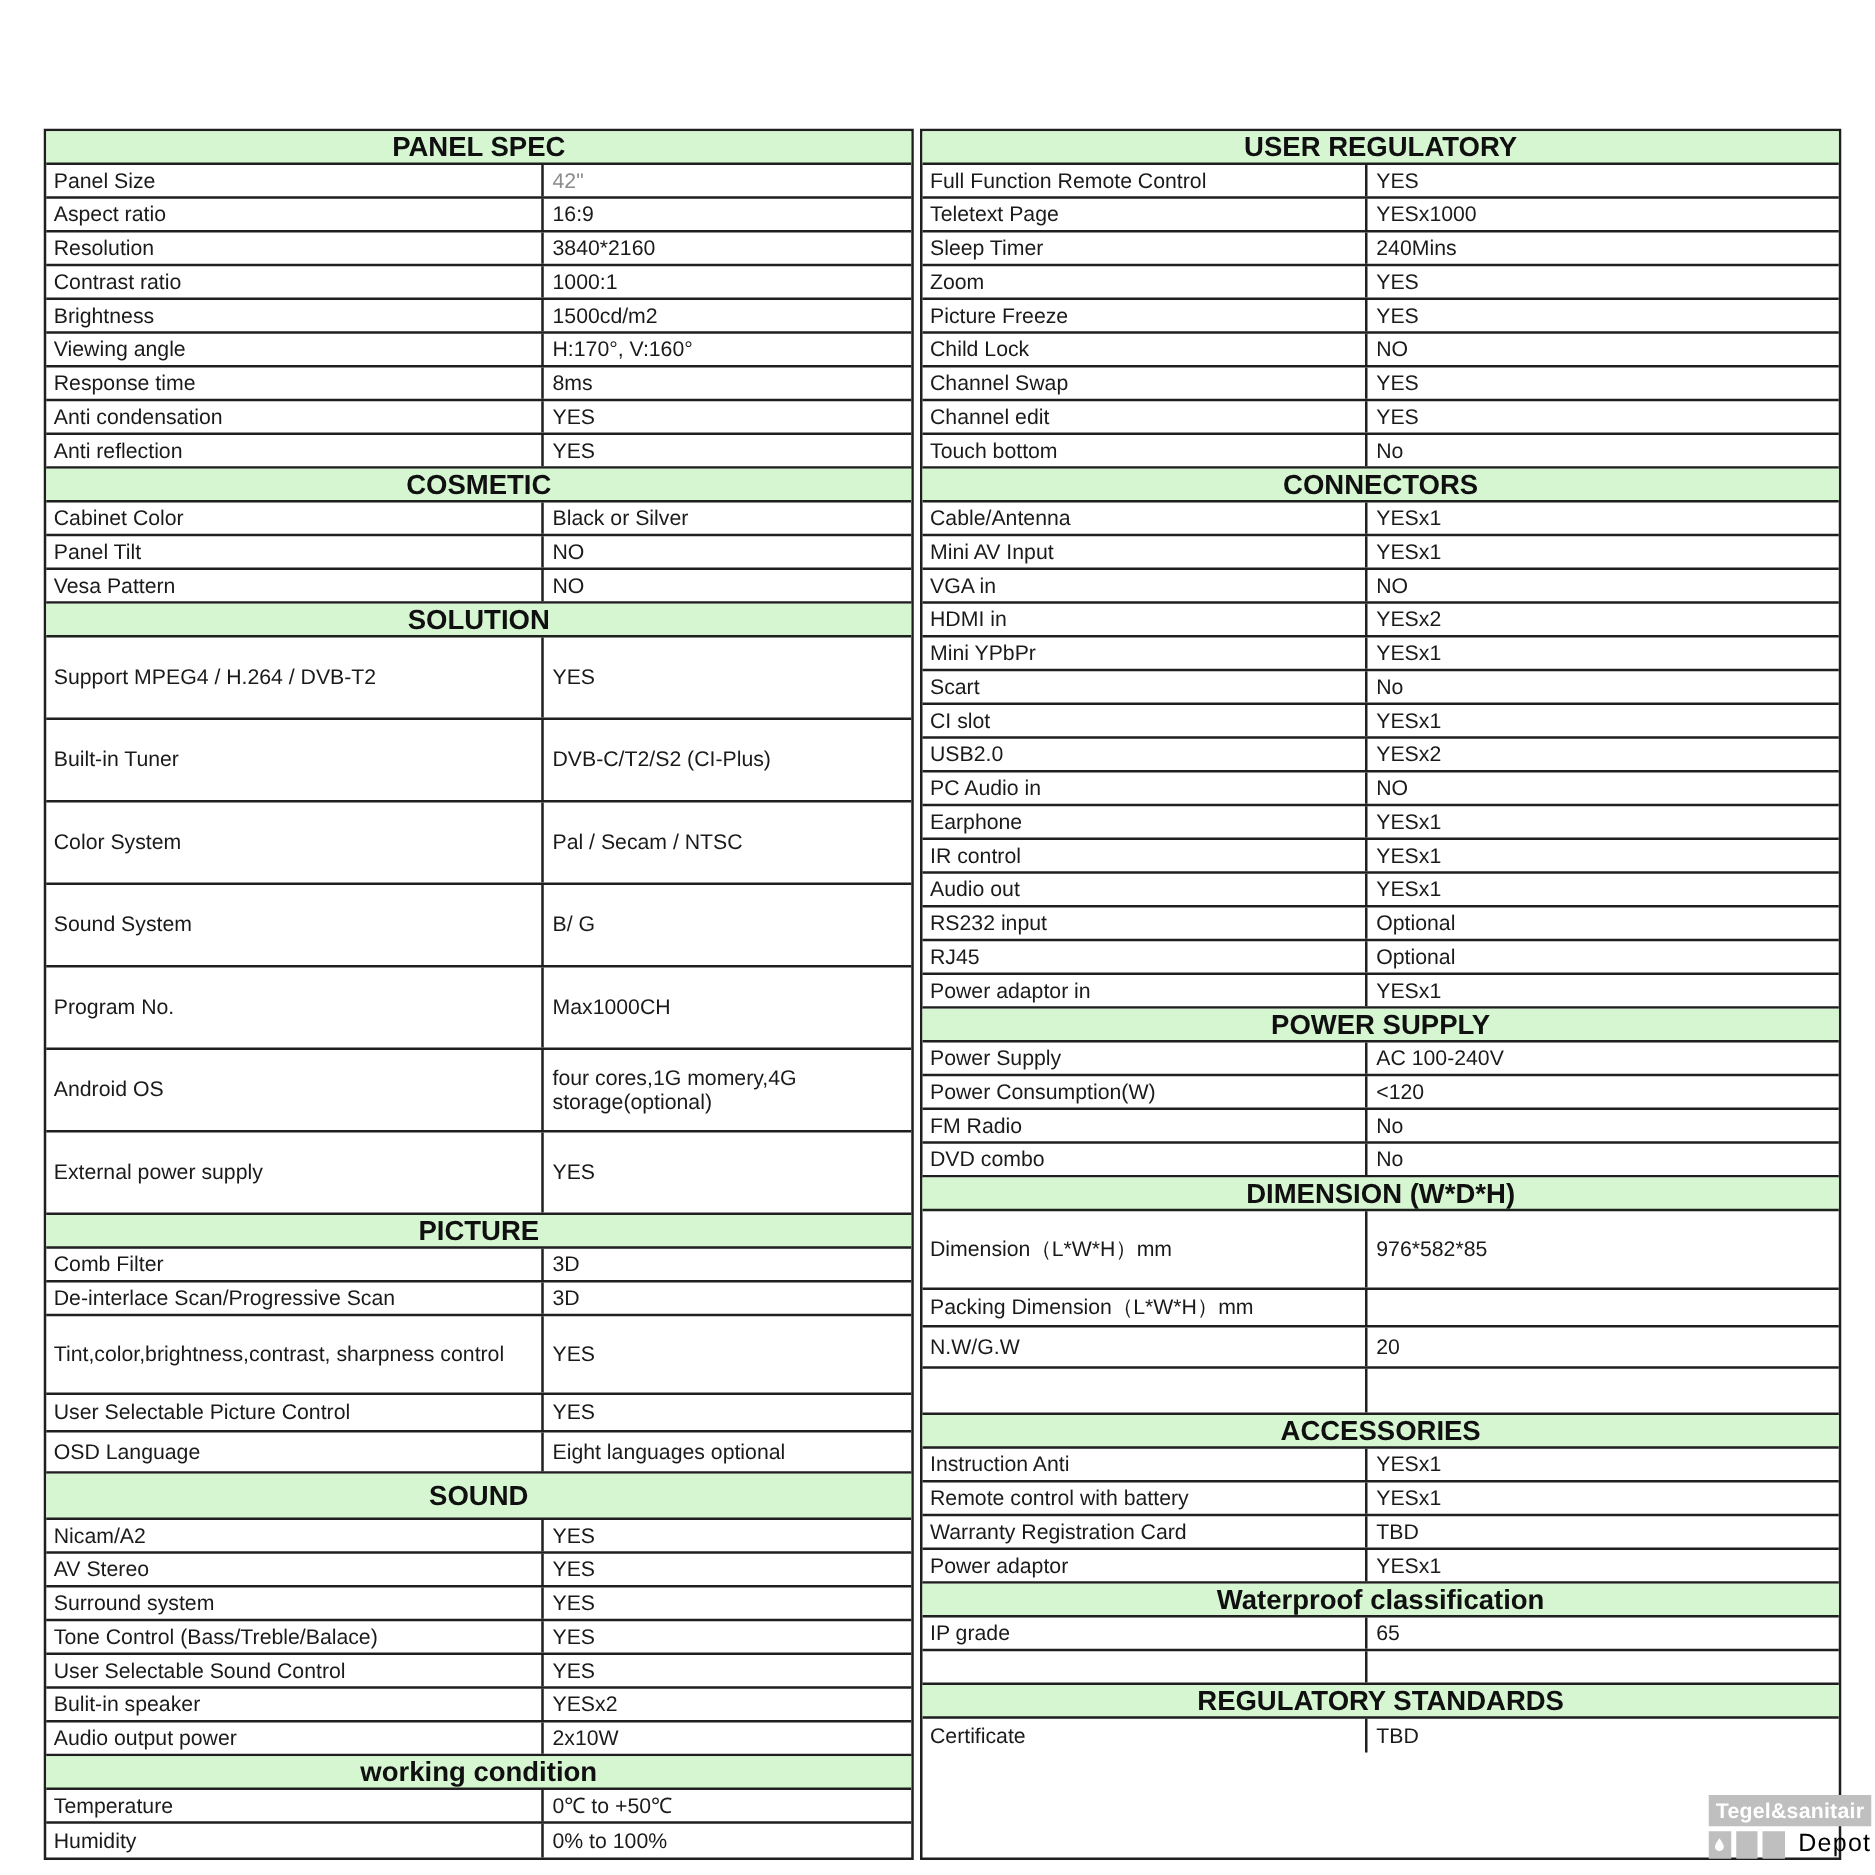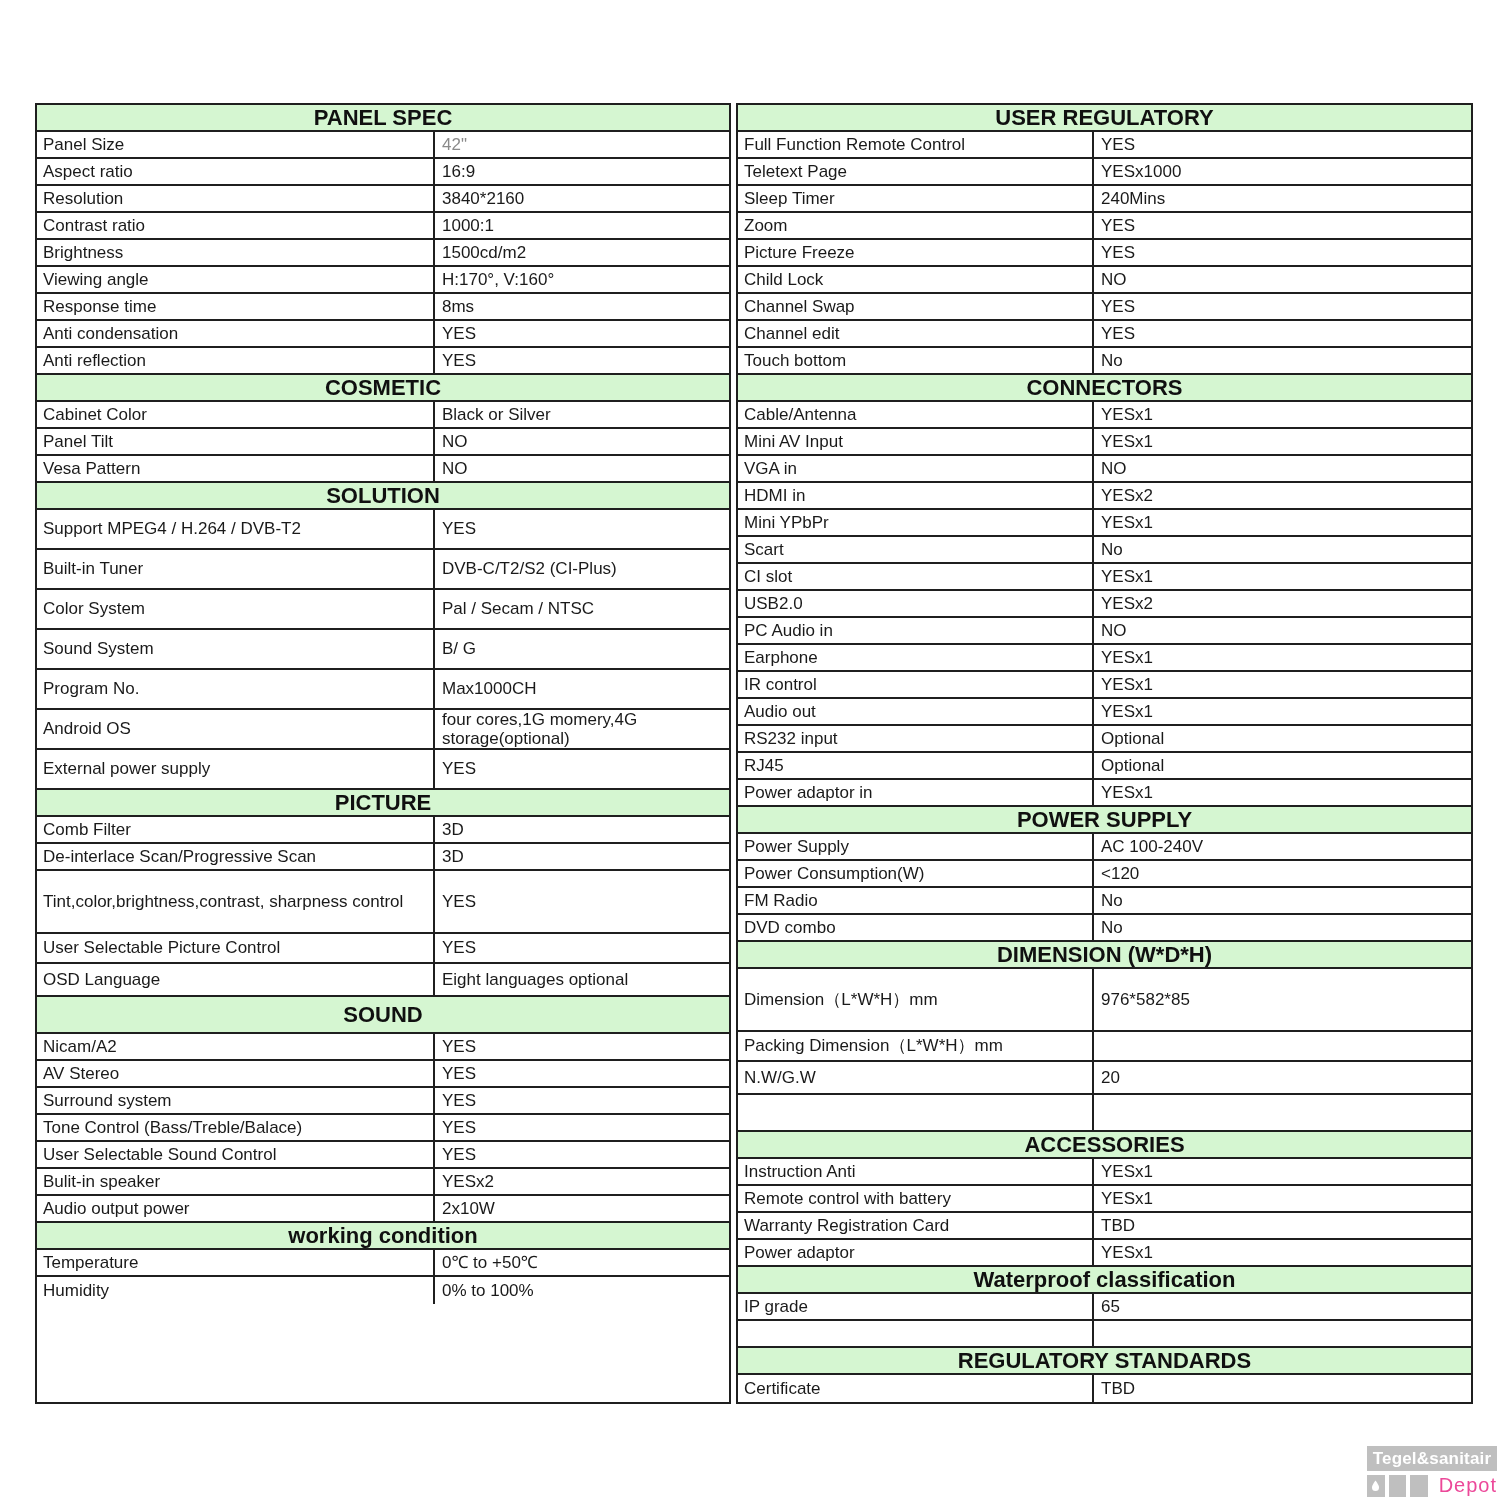--- a/index.html
+++ b/index.html
@@ -7,35 +7,35 @@
     width:1500px;height:1500px;background:#ffffff;position:relative;
     font-family:"Liberation Sans",sans-serif;color:#1a1a1a;overflow:hidden;
   }
   .spec{position:absolute;left:35px;top:103px;display:flex;gap:5px;}
   .half{border:2px solid #1f1f1f;background:#fff;}
   .half.l{width:692px;}
   .half.r{width:733px;}
   .row{display:flex;align-items:stretch;border-bottom:2px solid #1f1f1f;box-sizing:border-box;}
   .half .row:last-child{border-bottom:none;}
   
-  .s{height:27px}.d{height:40px}.t{height:63px}.a{height:30px}.b{height:33px}.c{height:37px}
+  .s{height:27px}.d{height:66px}.t{height:63px}.a{height:30px}.b{height:33px}.c{height:37px}
   .hd{background:#d5f6d1;justify-content:center;align-items:center;}
   .hd span{font-weight:bold;font-size:22px;color:#101010;}
   .lc{display:flex;align-items:center;width:398px;padding:0 2px 0 6px;
       border-right:2px solid #1f1f1f;font-size:17px;line-height:1.12;box-sizing:border-box;}
   .half.r .lc{width:356px;}
   .vc{flex:1;display:flex;align-items:center;padding:0 4px 0 7px;font-size:17px;line-height:1.12;}
   .vc.muted{color:#8a8a8a;}
   
-  .wm{position:absolute;right:3px;bottom:3px;width:130px;margin-left:36px;}
+  .wm{position:absolute;right:3px;bottom:13px;width:130px;margin-left:36px;}
   .wm-bar{background:#bfbfbf;color:#ffffff;font-weight:bold;font-size:17px;
           height:25px;line-height:25px;text-align:center;letter-spacing:0.2px;}
   .wm-row{display:flex;gap:4px;margin-top:3px;align-items:center;}
   .wm-box{width:25px;height:22px;background:#bfbfbf;display:flex;align-items:center;justify-content:center;}
-  .wm-sub{color:#ec4899;font-size:20px;margin-left:7px;letter-spacing:1px;}
+  .wm-sub{color:#000000;font-size:20px;margin-left:7px;letter-spacing:1px;}
 </style>
 </head>
 <body>
 
 <div class="spec">
   <div class="half l" id="left-half">
       <div class="row s hd">
         <span>PANEL SPEC</span>
       </div>
       <div class="row s">

